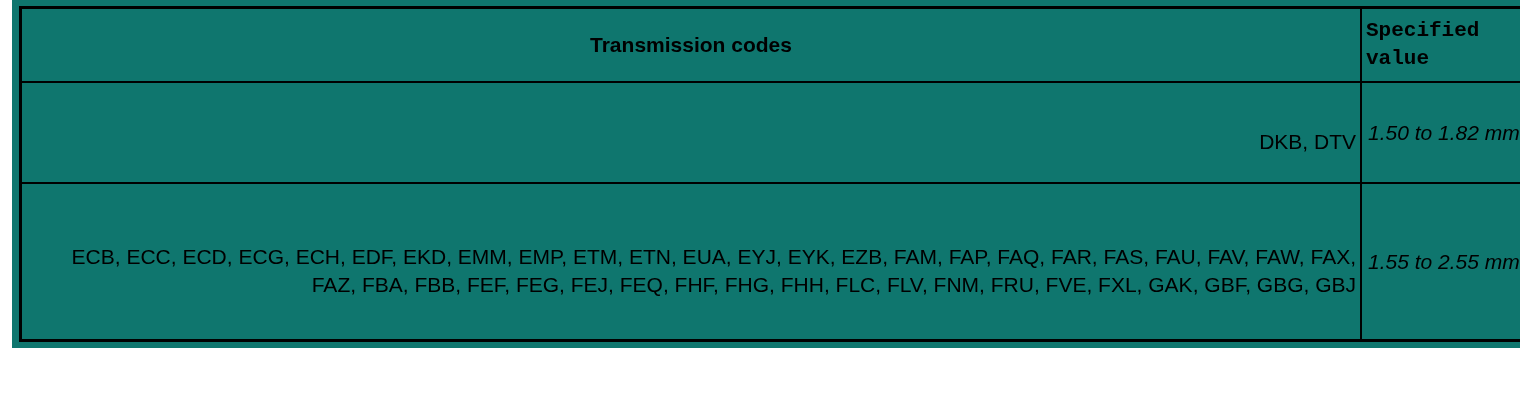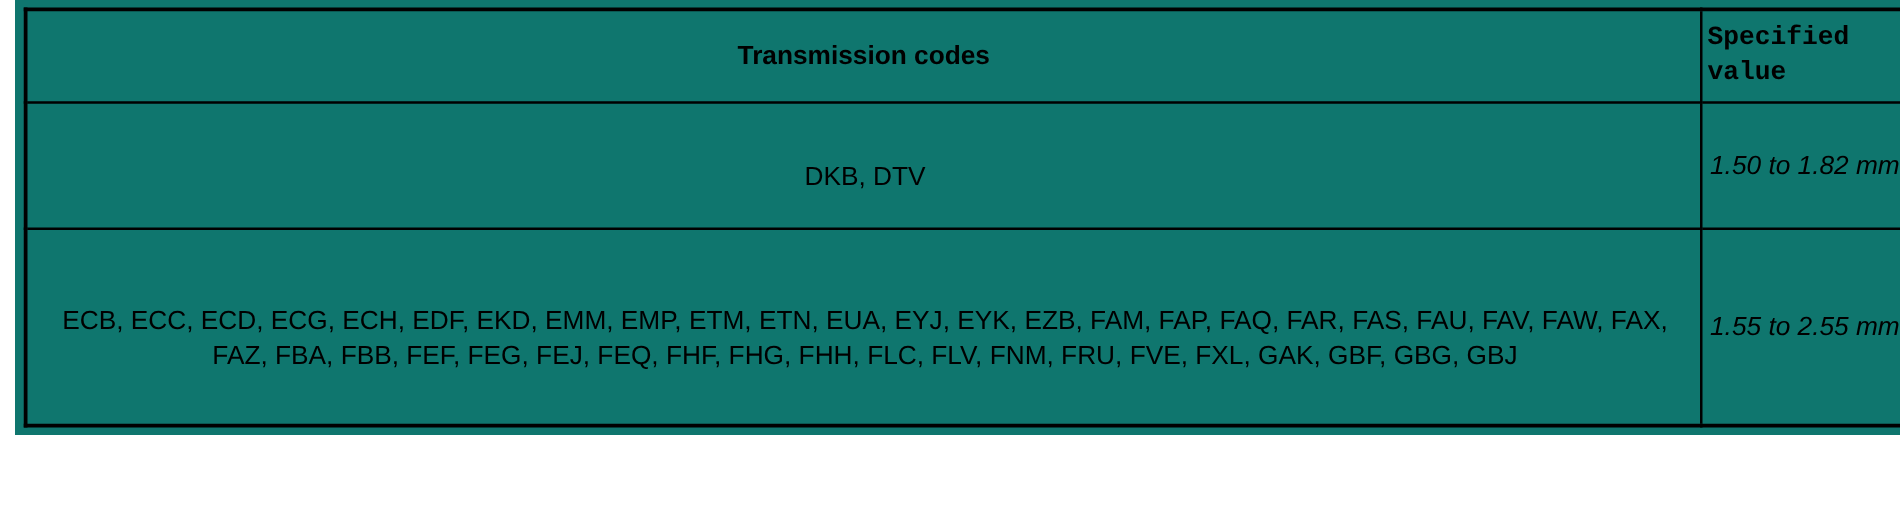--- a/index.html
+++ b/index.html
@@ -38,21 +38,21 @@
     height: 70px;
   }
   th.value-header {
     font-weight: bold;
     text-align: left;
     width: 152px;
     padding: 2px 4px;
     font-family: Liberation Mono, monospace;
   }
   td.codes-cell {
-    text-align: center;
+    text-align: right;
     padding: 20px 4px 2px 6px;
   }
   td.value-cell {
     text-align: left;
     padding: 2px 2px 2px 6px;
     vertical-align: top;
     font-style: italic;
   }
   tr.row-1 { height: 63px; }
   tr.row-2 { height: 72px; }

